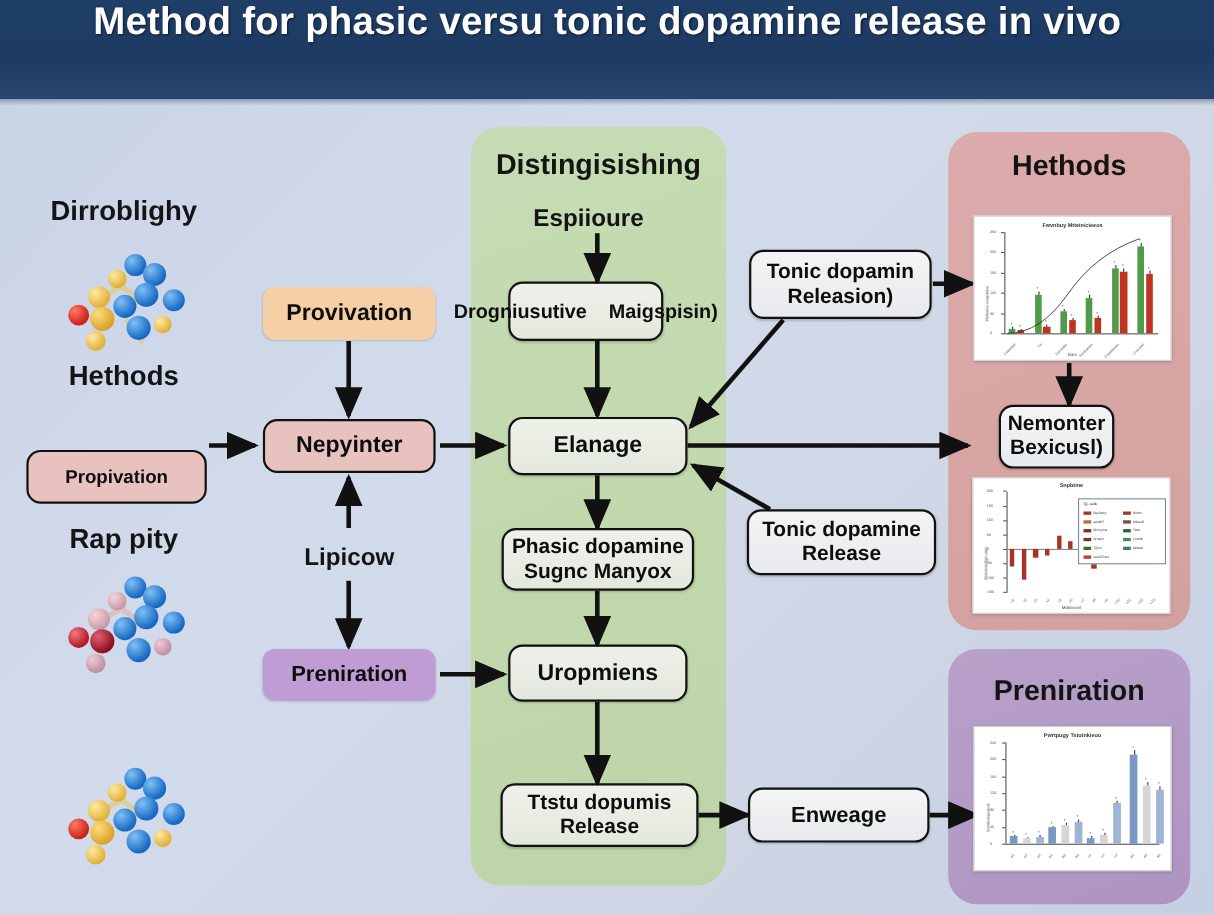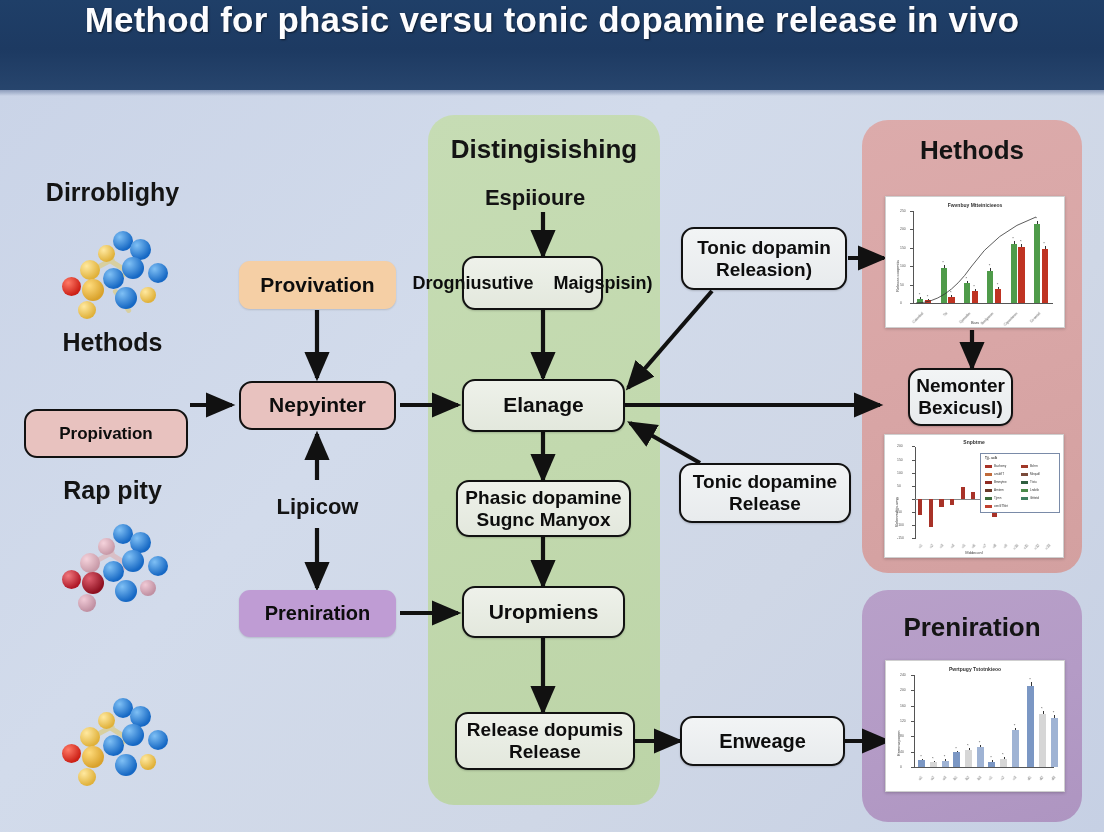--- a/index.html
+++ b/index.html
@@ -218,21 +218,21 @@
   <div class="node round ingreen" style="left:462px;top:379px;width:163px;height:53px;font-size:21px;">Elanage</div>
 
   <div class="node round ingreen" style="left:462px;top:586px;width:163px;height:52px;font-size:21px;">Uropmiens</div>
 
   <div class="node round ingreen" style="left:456px;top:480px;width:175px;height:57px;font-size:19px;flex-direction:column;">
     <span>Phasic dopamine</span>
     <span>Sugnc Manyox</span>
   </div>
 
   <div class="node round ingreen" style="left:455px;top:712px;width:180px;height:58px;font-size:19px;flex-direction:column;">
-    <span>Release dopumis</span>
+    <span>Ttstu dopumis</span>
     <span>Release</span>
   </div>
 
   <div class="node round" style="left:681px;top:227px;width:166px;height:63px;font-size:19px;flex-direction:column;">
     <span>Tonic dopamin</span>
     <span>Releasion)</span>
   </div>
 
 
   <div class="node round" style="left:679px;top:463px;width:172px;height:60px;font-size:19px;flex-direction:column;">

